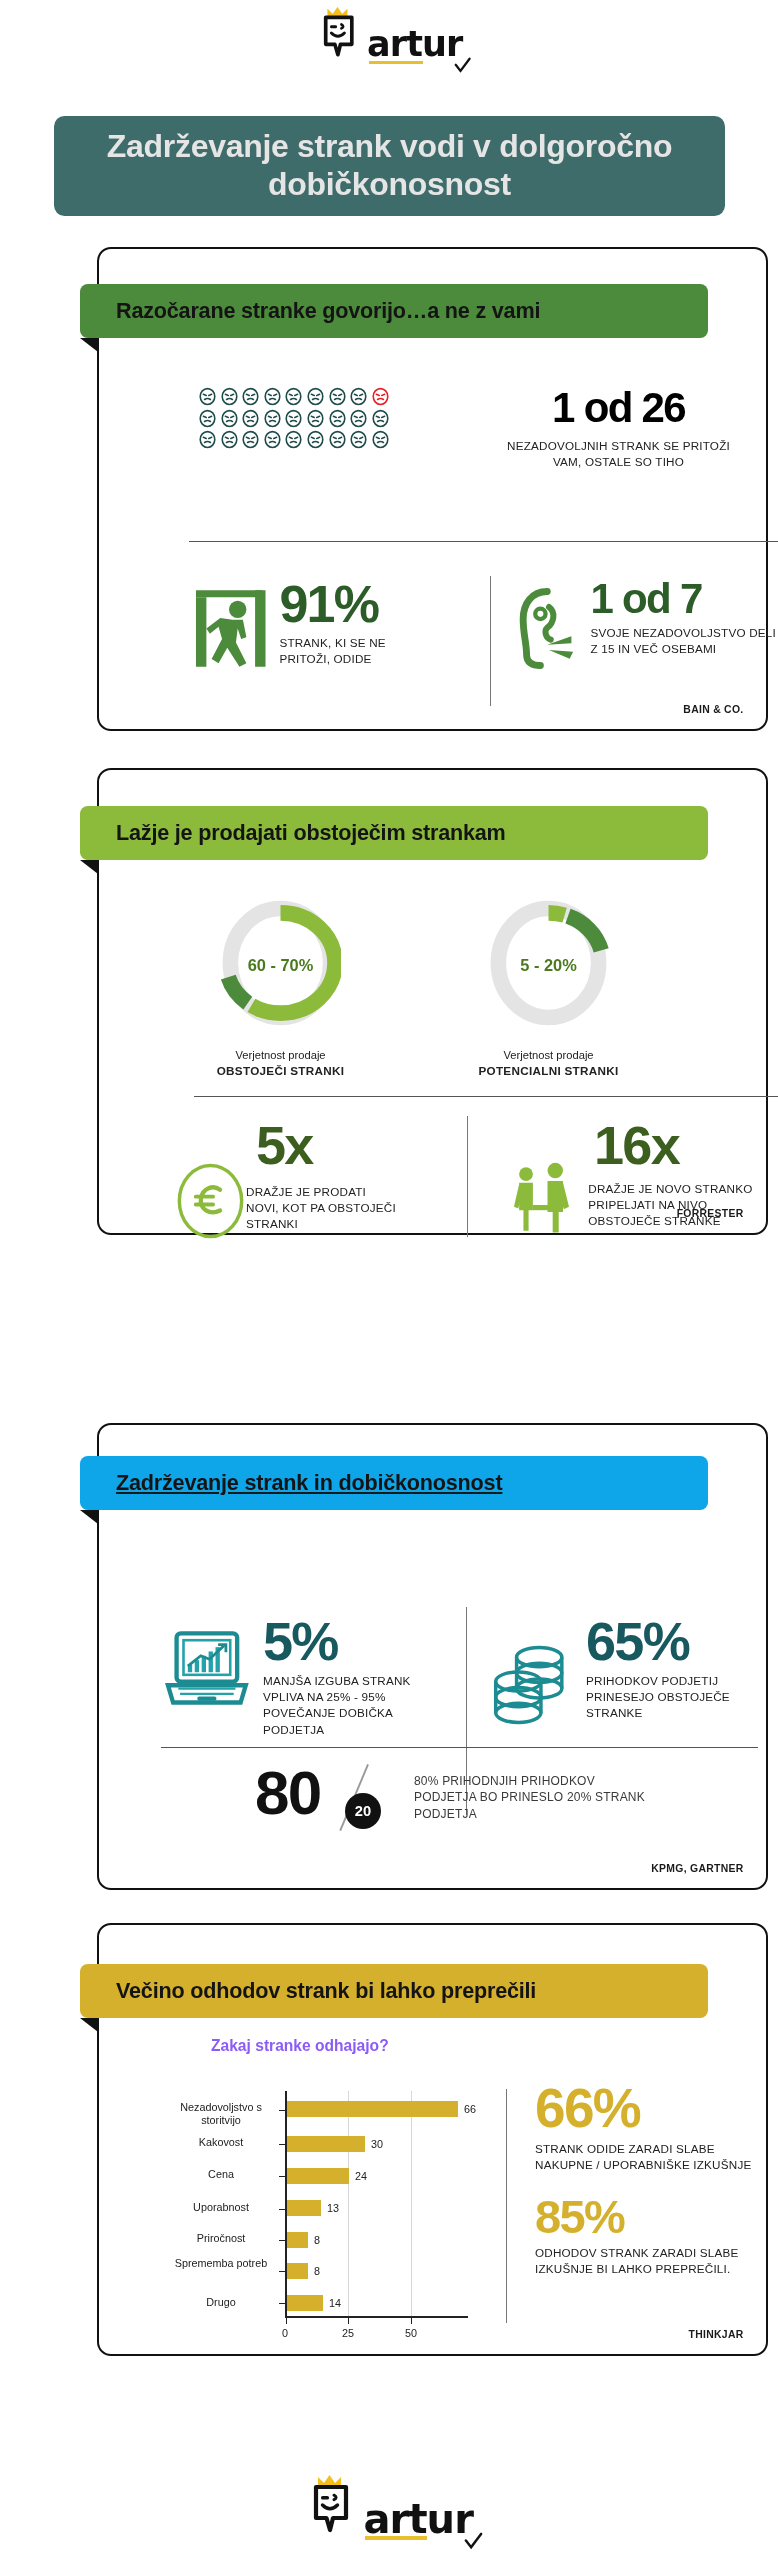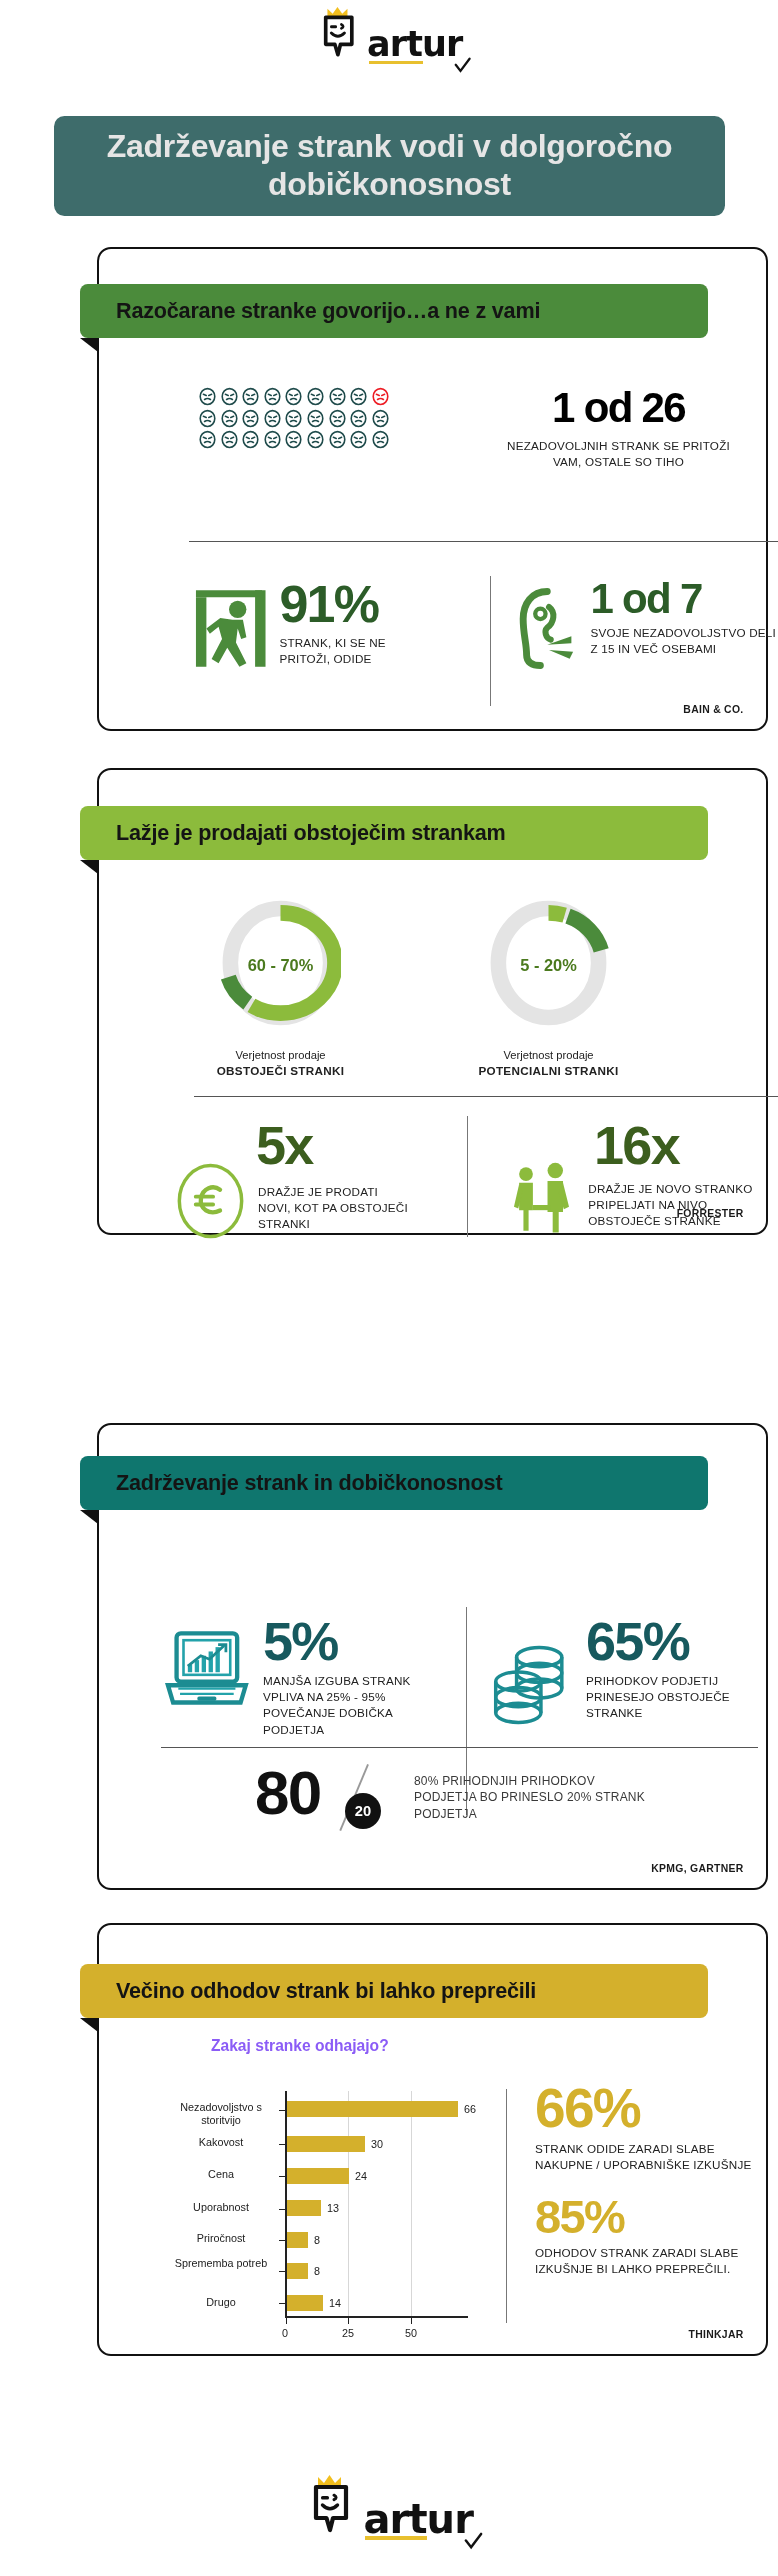--- a/index.html
+++ b/index.html
@@ -417,21 +417,21 @@
   <div class="donut-label" style="left:389px; top:186px; width:121px; text-align:center;">5 - 20%</div>
   <div class="donut-cap" style="left:363px; top:277px; width:173px;">
     <span>Verjetnost prodaje</span>
     <b>POTENCIALNI STRANKI</b>
   </div>
 
   <div class="divider" style="left:95px; top:326px; width:593px;"></div>
 
   <div style="position:absolute; left:76px; top:348px; width:285px;">
     <div class="bignum" style="font-size:54px; color:#3C5E1E; margin-left:81px;">5x</div>
-    <div style="display:flex; gap:12px; align-items:flex-start; margin-top:-10.4px;">
+    <div style="display:flex; align-items:flex-start; margin-top:-10.4px;">
       <div style="flex:0 0 auto;">
         <svg width="71" height="78" viewBox="0 0 82 90">
           <ellipse cx="41" cy="45" rx="36" ry="41" fill="none" stroke="#8CBB3C" stroke-width="4"></ellipse>
           <path d="M52 32 C44 26 32 30 30 42 C28 54 40 62 52 56" stroke="#8CBB3C" stroke-width="5" fill="none" stroke-linecap="round"></path>
           <path d="M24 40 H44 M24 49 H44" stroke="#8CBB3C" stroke-width="4.5" stroke-linecap="round"></path>
         </svg>
       </div>
       <div class="capt" style="max-width:156px; margin-top:22.5px;">DRAŽJE JE PRODATI NOVI, KOT PA OBSTOJEČI STRANKI</div>
     </div>
   </div>
@@ -455,21 +455,21 @@
       <div class="capt" style="max-width:177px; margin-top:19px;">DRAŽJE JE NOVO STRANKO PRIPELJATI NA NIVO OBSTOJEČE STRANKE</div>
     </div>
   </div>
 
   <div class="source" style="bottom:14px;">FORRESTER</div>
 </div>
 
 <div class="card" style="top:1423px; height:467px;">
 
   <div class="ribbon-tail" style="top:85px;"></div>
-  <div class="ribbon" style="top:31px; background:#0f766e;">
+  <div class="ribbon" style="top:31px; background:#0ea5e9;text-decoration:underline;">
     <span>Zadrževanje strank in dobičkonosnost</span>
   </div>
 
   <div style="position:absolute; left:62px; top:189px; width:303px; display:flex; gap:12px; align-items:flex-start;">
     <div style="flex:0 0 auto; margin-top:14px;">
       <svg width="90" height="85" viewBox="0 0 104 98">
         <rect x="18" y="6" width="70" height="56" rx="5" fill="none" stroke="#1C8C92" stroke-width="5"></rect>
         <rect x="26" y="14" width="54" height="40" fill="none" stroke="#23A2AA" stroke-width="3"></rect>
         <g fill="#23A2AA">
           <rect x="31" y="42" width="5" height="9"></rect>

